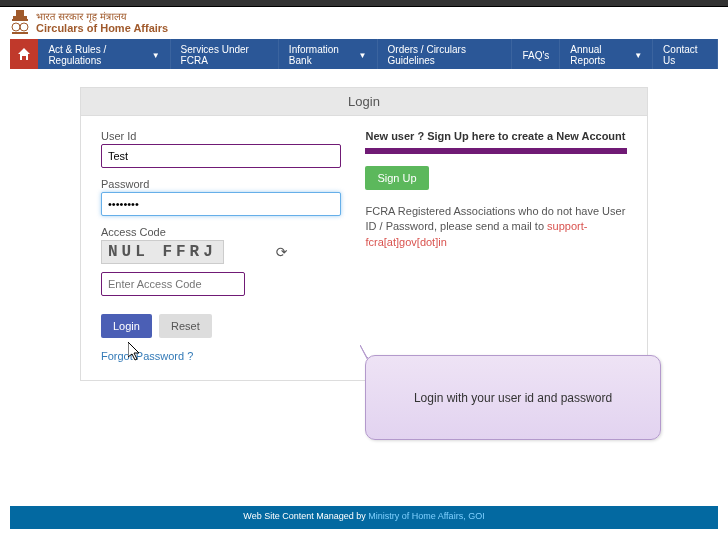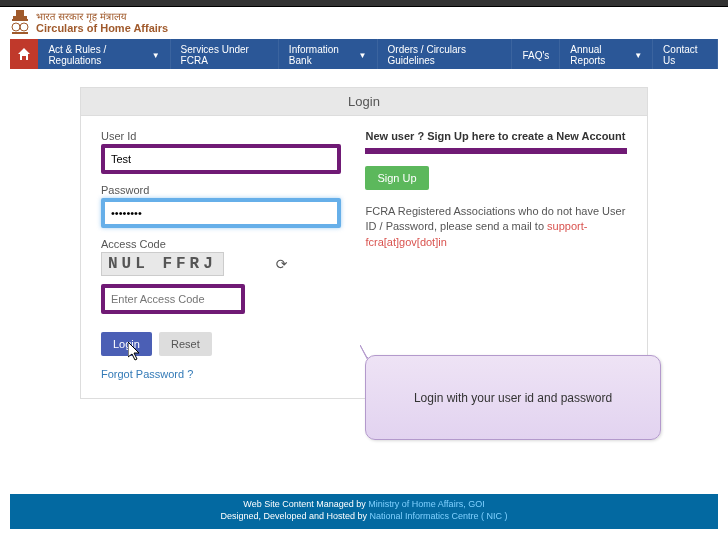--- a/index.html
+++ b/index.html
@@ -13,21 +13,21 @@
   .nav { display: flex; background: #2b5797; height: 30px; align-items: stretch; margin: 0 10px; }
   .nav-home { width: 32px; background: #c0392b; display: flex; align-items: center; justify-content: center; color: #fff; }
   .nav-item { color: #fff; padding: 16px 10px; display: flex; align-items: center; cursor: pointer; font-size: 10px; border-right: 1px solid rgba(255,255,255,0.08); }
   .caret { margin-left: 4px; font-size: 8px; }
   .content { margin: 18px 80px 0 80px; border: 1px solid #ddd; background: #fff; }
   .panel-title { background: #e8e8e8; text-align: center; padding: 6px 0; font-size: 13px; color: #555; border-bottom: 1px solid #ddd; }
   .panel-body { display: flex; padding: 14px 20px 18px 20px; }
   .col-left { width: 48%; padding-right: 12px; }
   .col-right { width: 52%; padding-left: 12px; }
   .form-label { font-size: 11px; color: #555; margin-bottom: 2px; display: block; }
-  .form-input { width: 100%; border: 4px solid #701a75; padding: 5px 6px; font-size: 11px; margin-bottom: 10px; border-radius: 2px; }
+  .form-input { width: 100%; border: 1px solid #701a75; padding: 5px 6px; font-size: 11px; margin-bottom: 10px; border-radius: 2px; }
   .form-input.focused { border-color: #66afe9; box-shadow: 0 0 4px rgba(102,175,233,0.6); outline: none; }
   .captcha-row { display: flex; align-items: center; margin-bottom: 8px; gap: 44px; }
   .captcha-box { background: #e8e8e8; border: 1px solid #ccc; padding: 2px 6px; font-family: 'Courier New', monospace; font-size: 16px; letter-spacing: 4px; font-weight: bold; color: #555; }
   .refresh { margin-left: 8px; cursor: pointer; color: #555; font-size: 14px; }
   .btn-row { margin-top: 8px; }
   .btn { border: none; padding: 6px 12px; font-size: 11px; border-radius: 2px; cursor: pointer; }
   .btn-login { background: #4b5fb5; color: #fff; margin-right: 4px; }
   .btn-reset { background: #ddd; color: #555; }
   .btn-signup { background: #5cb85c; color: #fff; margin-bottom: 14px; }
   .forgot { color: #337ab7; font-size: 11px; text-decoration: none; display: inline-block; margin-top: 12px; cursor: pointer; }
@@ -128,14 +128,13 @@
 <div class="callout">
   <span>Login with your user id and password</span>
 </div>
 
 <svg class="cursor-arrow" width="14" height="20" viewBox="0 0 14 20">
   <path d="M0 0 L0 15 L4 12 L7 18 L9 17 L6 11 L11 11 Z" fill="#fff" stroke="#000" stroke-width="1"></path>
 </svg>
 
 <div class="footer">
   <div><span>Web Site Content Managed by </span><a>Ministry of Home Affairs, GOI</a></div>
-  <div><span>Designed, Developed and Hosted by </span><a>National Informatics Centre ( NIC )</a></div>
 </div>
 
 </body></html>

